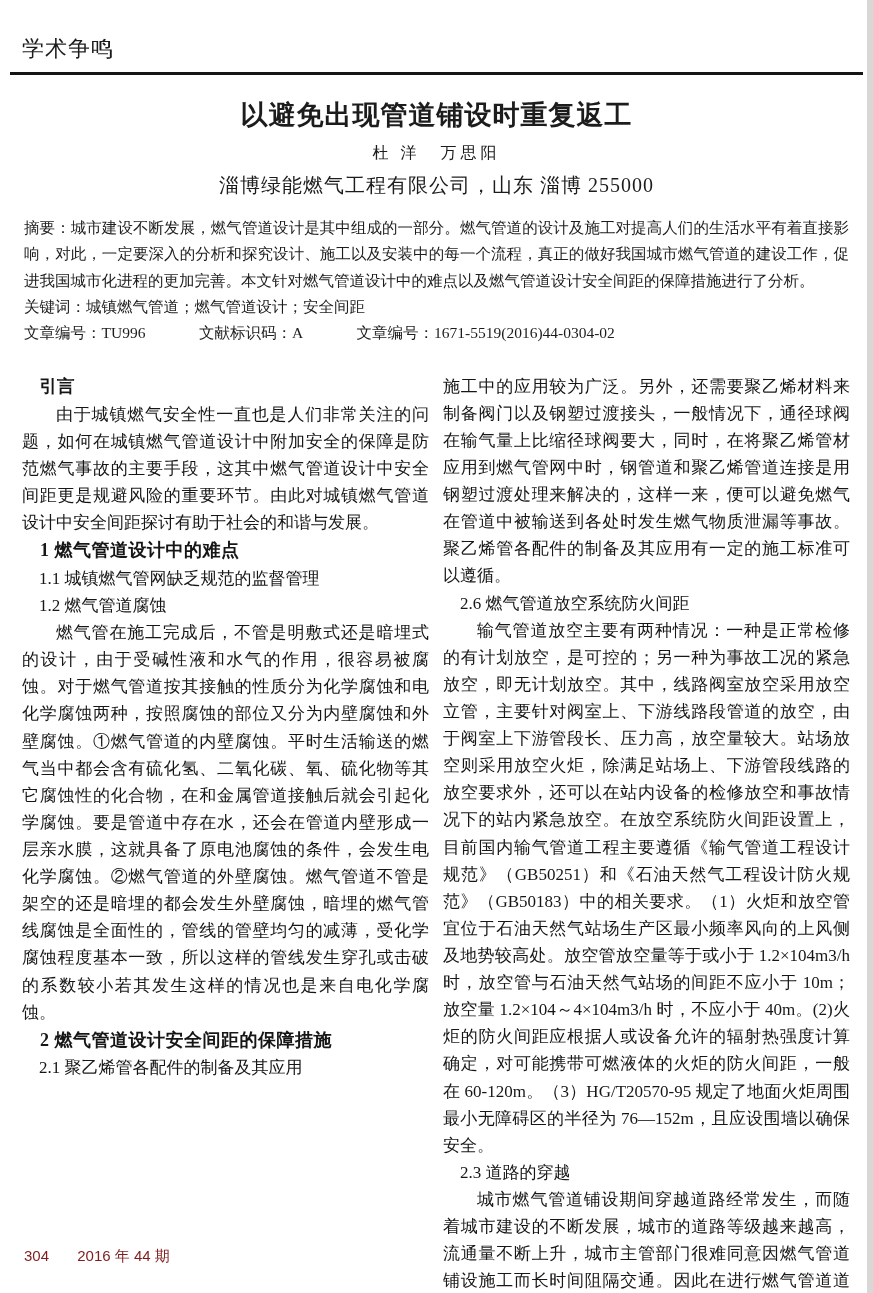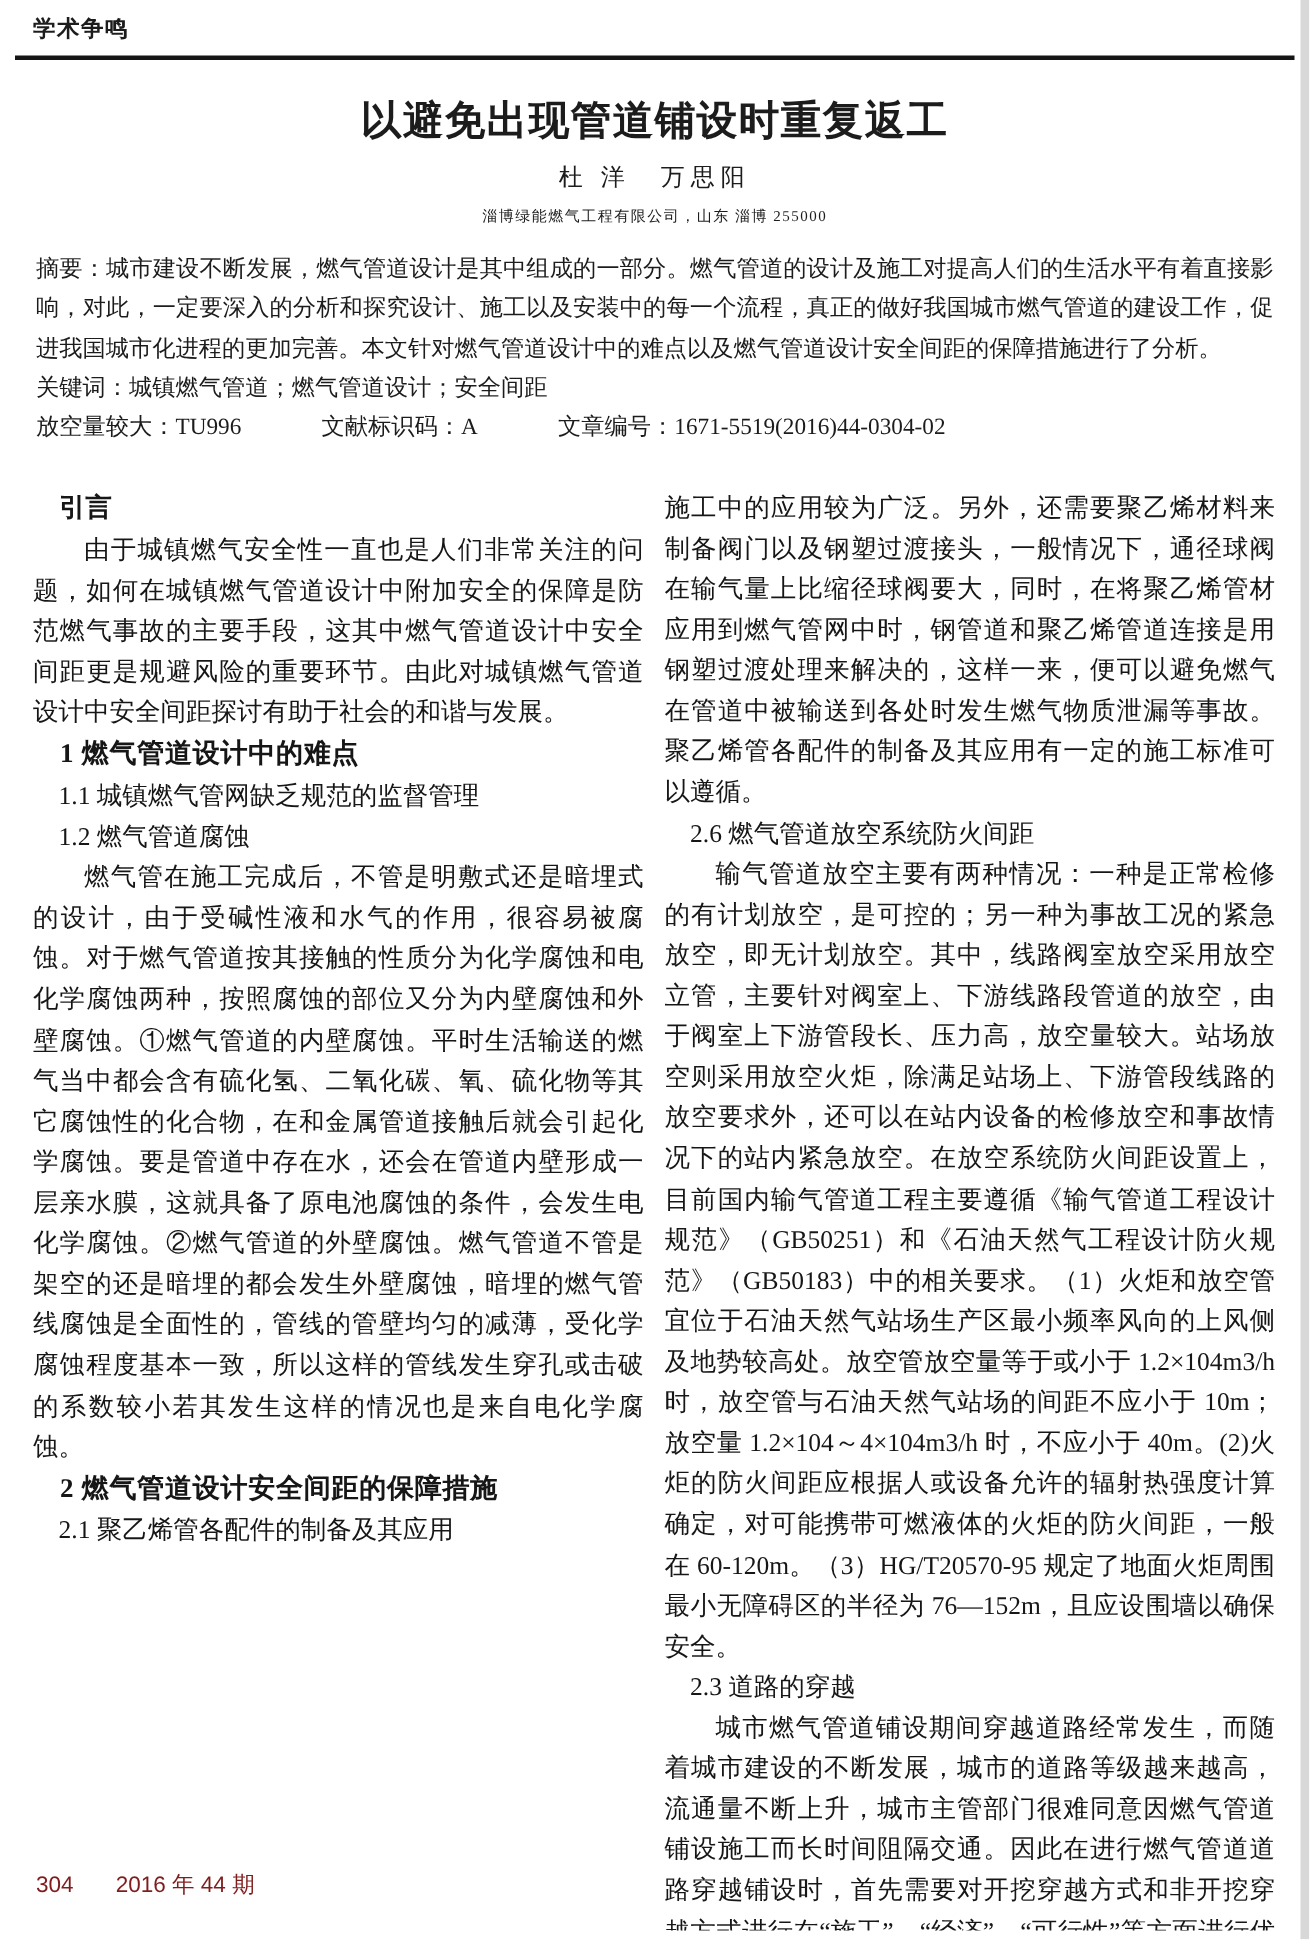--- a/index.html
+++ b/index.html
@@ -18,39 +18,40 @@
     top: 0; right: 0;
     width: 6px; height: 100%;
     background: #d8d8d8;
   }
   .page-header {
     margin: 0 10px 0 10px;
     padding: 10px 12px 8px 12px;
     border-bottom: 3px solid #151515;
   }
   .section-label {
-    font-size: 15px;
-    font-weight: bold;
+    font-size: 22px;
+    font-weight: normal;
     letter-spacing: 1px;
+    margin-top: 24px;
   }
   .title-block { text-align: center; }
   .article-title {
     margin: 22px 0 0 0;
     font-size: 27px;
     font-weight: bold;
     letter-spacing: 1px;
   }
   .authors {
     margin-top: 10px;
     font-size: 16px;
     letter-spacing: 4px;
   }
   .affiliation {
     margin-top: 8px;
-    font-size: 10px;
+    font-size: 20px;
     letter-spacing: 1px;
   }
   .meta-block {
     margin: 16px 24px 0 24px;
     font-size: 15.5px;
     line-height: 1.7;
     text-align: justify;
   }
   .meta-block p { margin: 0; }
   .meta-row span { display: inline-block; }
@@ -112,21 +113,21 @@
   <div class="title-block">
     <h1 class="article-title">以避免出现管道铺设时重复返工</h1>
     <div class="authors">杜 洋　万思阳</div>
     <div class="affiliation">淄博绿能燃气工程有限公司，山东 淄博 255000</div>
   </div>
 
   <div class="meta-block">
     <p>摘要：城市建设不断发展，燃气管道设计是其中组成的一部分。燃气管道的设计及施工对提高人们的生活水平有着直接影响，对此，一定要深入的分析和探究设计、施工以及安装中的每一个流程，真正的做好我国城市燃气管道的建设工作，促进我国城市化进程的更加完善。本文针对燃气管道设计中的难点以及燃气管道设计安全间距的保障措施进行了分析。</p>
     <p>关键词：城镇燃气管道；燃气管道设计；安全间距</p>
     <p class="meta-row">
-      <span class="gap">放空量较大：TU996</span>
+      <span class="gap">文章编号：TU996</span>
       <span class="gap">文献标识码：A</span>
       <span>文章编号：1671-5519(2016)44-0304-02</span>
     </p>
   </div>
 
   <div class="columns">
 
     <div class="col">
       <h2 class="intro-heading">引言</h2>
       <p class="para">由于城镇燃气安全性一直也是人们非常关注的问题，如何在城镇燃气管道设计中附加安全的保障是防范燃气事故的主要手段，这其中燃气管道设计中安全间距更是规避风险的重要环节。由此对城镇燃气管道设计中安全间距探讨有助于社会的和谐与发展。</p>

